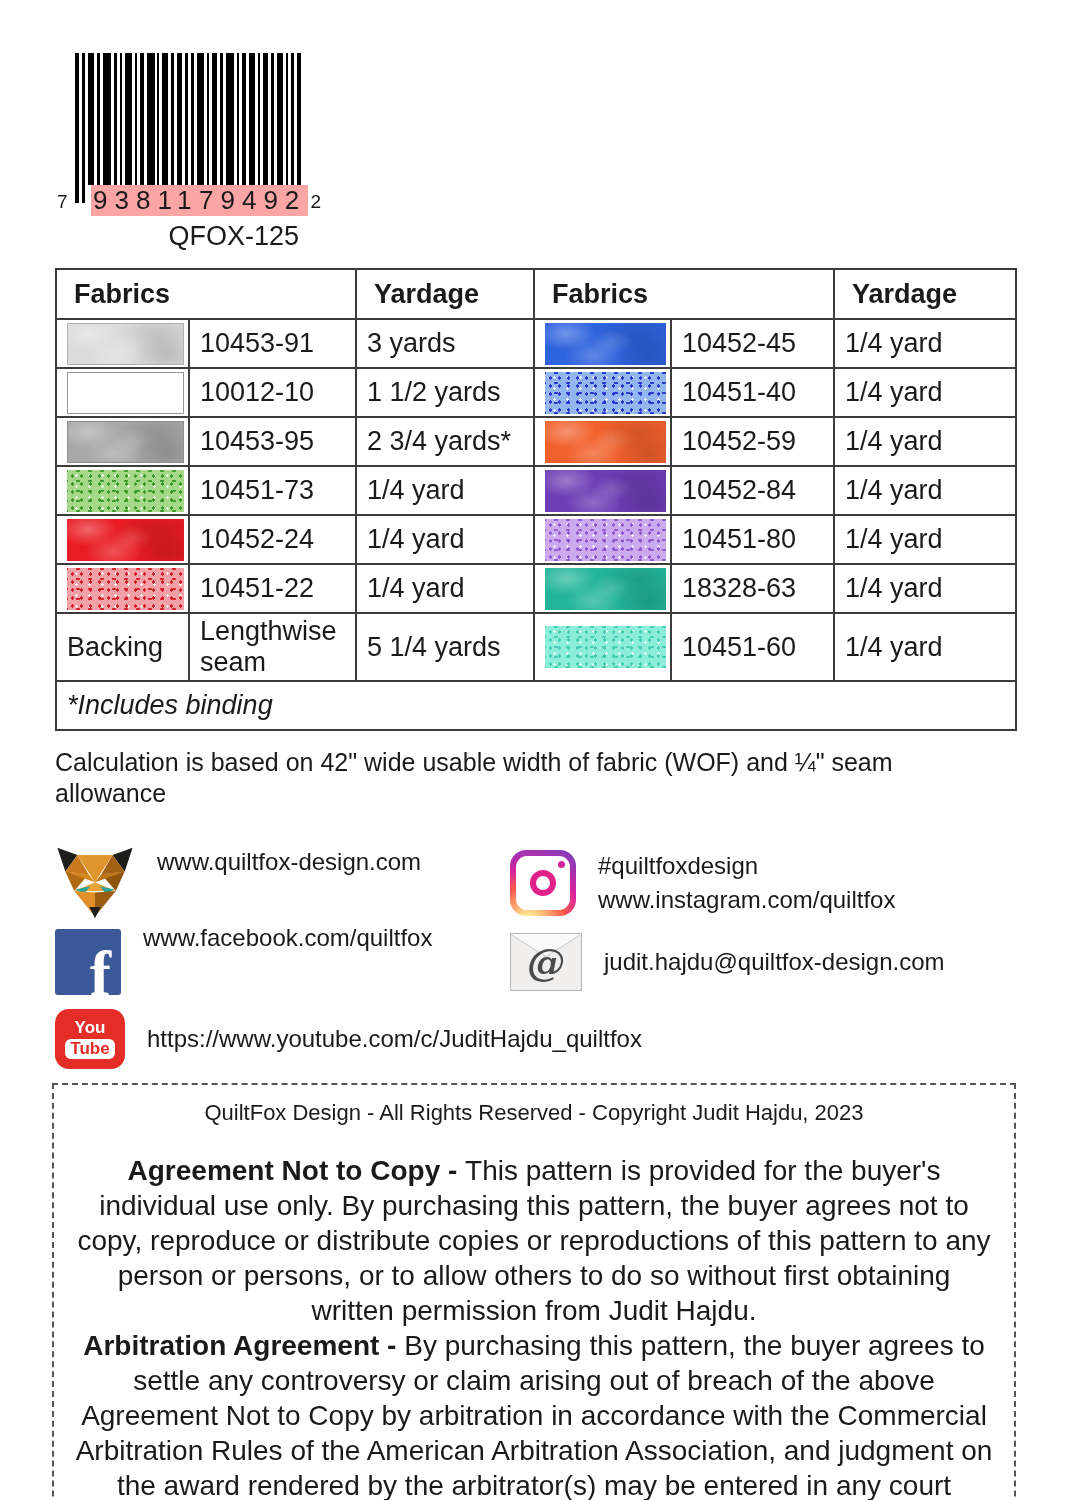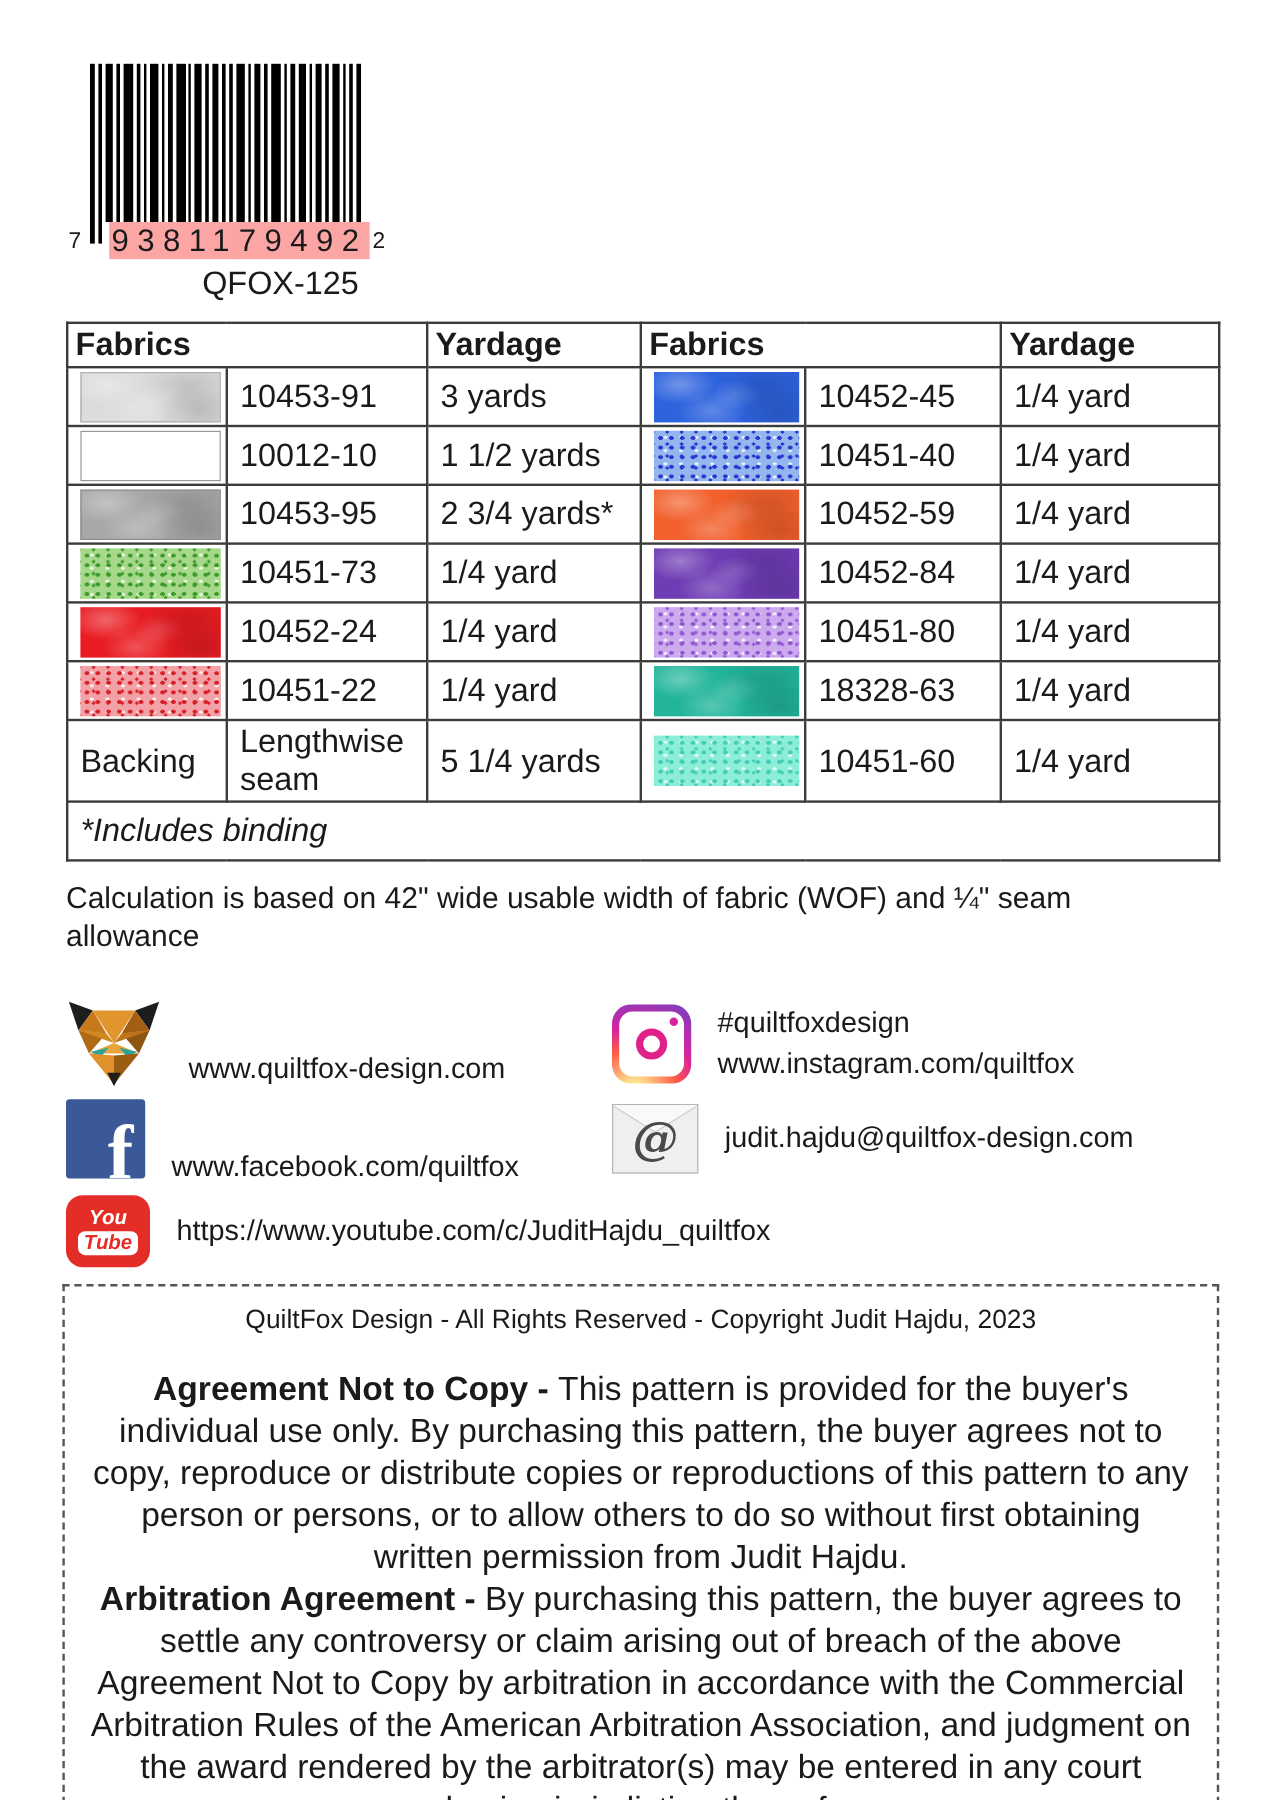--- a/index.html
+++ b/index.html
@@ -22,21 +22,21 @@
   .bc-side { font-size: 19px; letter-spacing: 0; background: transparent; }
   .bc-left { left: -20px; bottom: -2px; }
   .bc-right { right: -22px; bottom: -2px; }
   .bc-g1 { left: 16px; }
   .bc-g2 { left: 122px; }
   .bc-sku { font-size: 27px; margin-top: 10px; text-align: right; padding-right: 0px; }
 
   
   table.materials { border-collapse: collapse; width: 960px; margin-top: 16px; table-layout: fixed; }
   table.materials th, table.materials td { border: 2px solid #3c3c3c; vertical-align: middle; font-size: 27px; padding: 2px 4px 2px 10px; overflow: hidden; }
-  table.materials th { text-align: left; font-weight: bold; height: 37px; padding-left: 6px; }
+  table.materials th { text-align: left; font-weight: bold; height: 50px; padding-left: 17px; }
   table.materials td { height: 49px; }
   tr.backing-row td { height: 62px; }
   td.swatch-cell { padding: 4px 6px; }
   .swatch { width: 100%; height: 42px; --dot: #000; }
   .swatch.mottled { background-image:
       radial-gradient(ellipse 46px 26px at 18% 25%, rgba(255,255,255,.32), transparent 65%),
       radial-gradient(ellipse 60px 30px at 78% 28%, rgba(0,0,0,.13), transparent 70%),
       radial-gradient(ellipse 44px 26px at 40% 78%, rgba(255,255,255,.24), transparent 65%),
       radial-gradient(ellipse 54px 28px at 86% 80%, rgba(0,0,0,.15), transparent 70%),
       radial-gradient(ellipse 30px 18px at 55% 45%, rgba(255,255,255,.18), transparent 70%); }
@@ -46,29 +46,29 @@
       radial-gradient(rgba(255,255,255,.85) 1.4px, transparent 1.5px);
       background-size: 9px 8px, 12px 10px, 13px 11px;
       background-position: 1px 2px, 5px 6px, 3px 0; }
   td.footnote-cell { font-style: italic; font-size: 27px; height: 32px; padding: 1px 4px 1px 8px; }
 
   .calc-note { font-size: 25px; line-height: 31px; margin-top: 16px; max-width: 930px; }
 
   
   .social { margin-top: 36px; }
   .social-row { display: flex; align-items: center; }
-  .social-col-l { width: 455px; display: flex; align-items: flex-end; }
+  .social-col-l { width: 455px; display: flex; align-items: flex-start; }
   .social-col-r { flex: 1; display: flex; align-items: center; }
   .social-text { font-size: 24px; line-height: 34px; }
   .icon-gap { margin-left: 22px; }
 
   .fox-logo { width: 80px; height: 76px; }
   .fb-icon { width: 66px; height: 66px; background: #3b5998; border-radius: 3px; position: relative; overflow: hidden; margin: 8px 0; }
   .fb-f { position: absolute; right: 10px; bottom: -16px; color: #fff; font-size: 64px; font-weight: bold; font-family: "Liberation Serif", serif; }
-  .yt-icon { width: 70px; height: 60px; background: #e52d27; border-radius: 14px; display: flex; flex-direction: column; align-items: center; justify-content: center; margin: 6px 0; font-style: italic; }
+  .yt-icon { width: 70px; height: 60px; background: #e52d27; border-radius: 14px; display: flex; flex-direction: column; align-items: center; justify-content: center; margin: 6px 0; }
   .yt-you { color: #fff; font-weight: bold; font-size: 17px; line-height: 18px; }
   .yt-tube { background: #fff; color: #e52d27; font-weight: bold; font-size: 17px; line-height: 20px; border-radius: 6px; padding: 0 5px; margin-top: 2px; }
   .ig-icon { width: 66px; height: 66px; border-radius: 16px; padding: 6px;
       background: radial-gradient(circle at 28% 110%, #fdf497 6%, #fd5949 42%, #d6249f 62%, #8a3ab9 90%); }
   .ig-inner { width: 100%; height: 100%; background: #fff; border-radius: 11px; position: relative; }
   .ig-lens { position: absolute; left: 50%; top: 50%; width: 26px; height: 26px; margin: -13px 0 0 -13px; border: 6px solid #e0218a; border-radius: 50%; }
   .ig-dot { position: absolute; right: 5px; top: 5px; width: 7px; height: 7px; background: #d6249f; border-radius: 50%; }
   .email-icon { width: 72px; height: 58px; background: #f0efee; border: 1px solid #b5b5b5; position: relative; display: flex; align-items: center; justify-content: center; }
   .email-flap { position: absolute; top: 0; left: 0; width: 0; height: 0; border-left: 35px solid transparent; border-right: 35px solid transparent; border-top: 22px solid rgba(255,255,255,.9); filter: drop-shadow(0 1px 0 #c0c0c0); }
   .email-at { position: relative; font-family: "DejaVu Serif", serif; font-style: italic; font-weight: bold; font-size: 38px; color: #4a4a4a; line-height: 1; }

